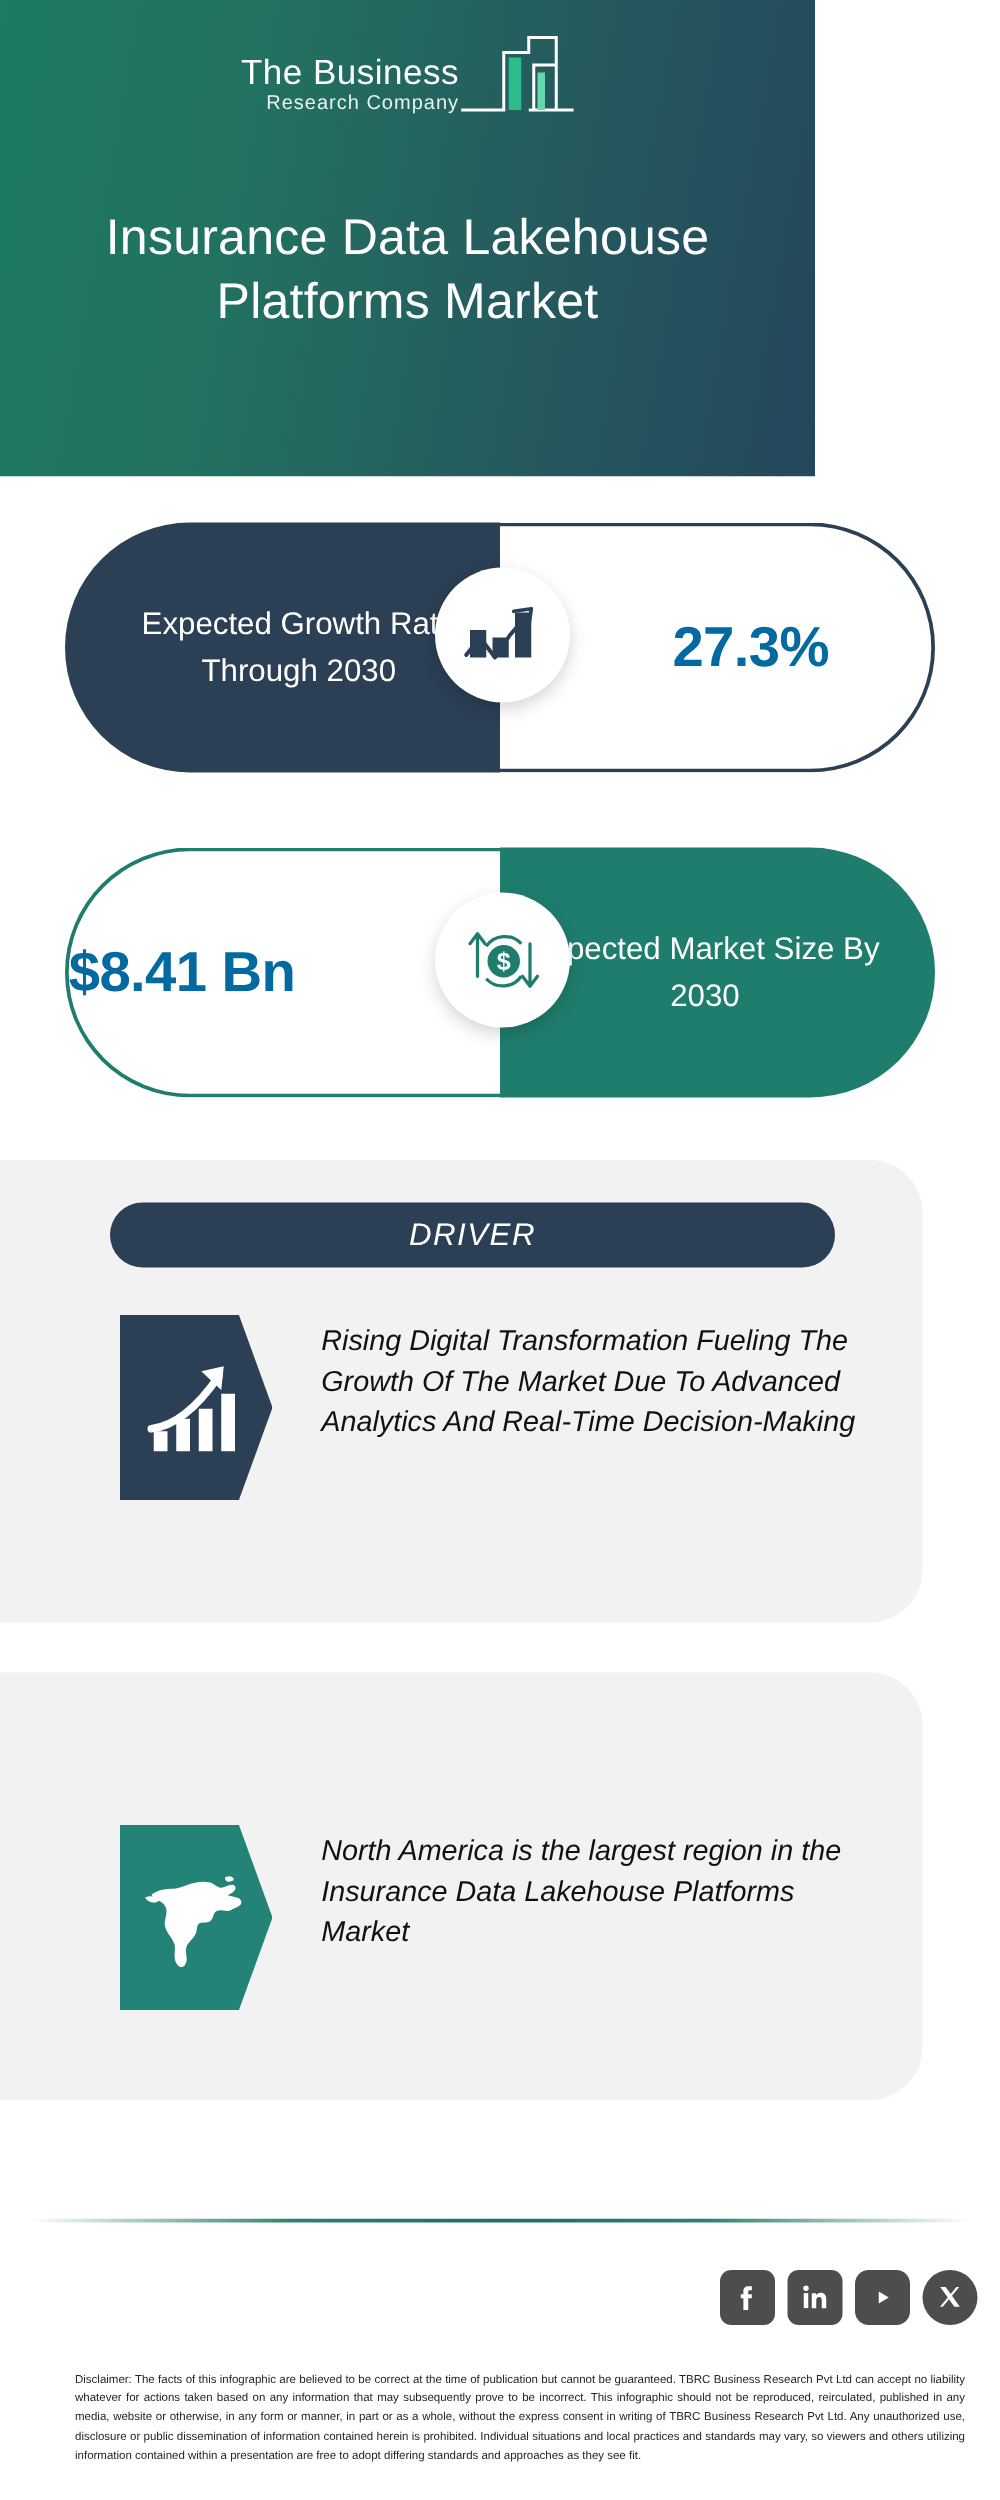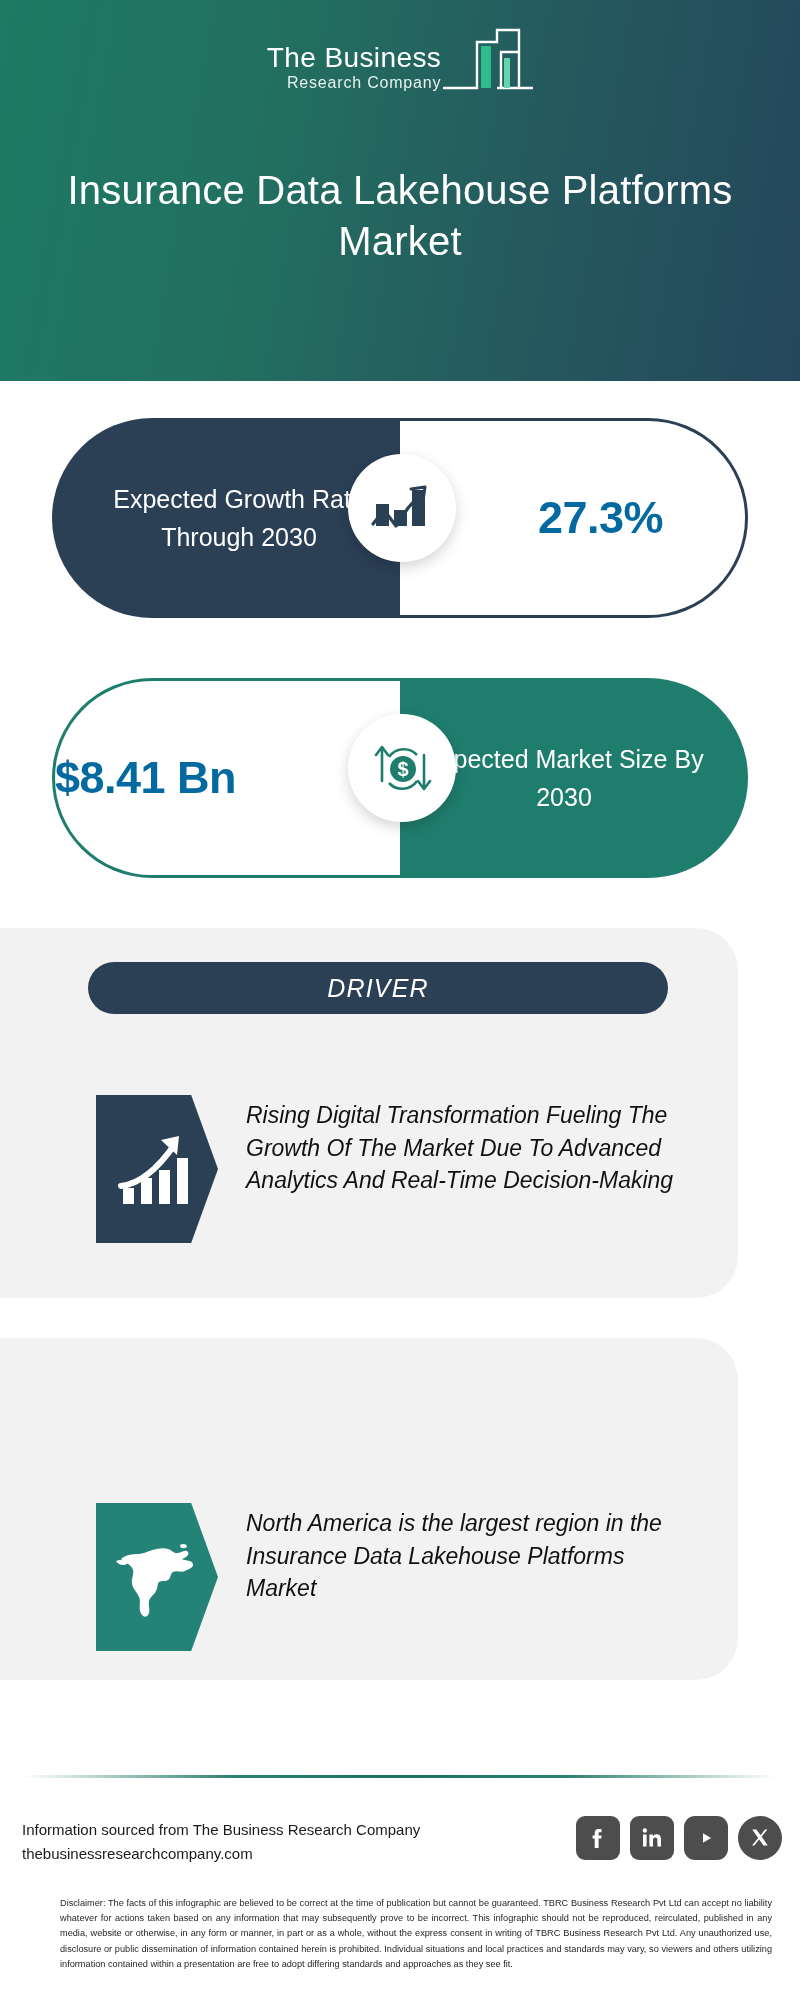--- a/index.html
+++ b/index.html
@@ -8,21 +8,21 @@
     height: 2000px;
     background: #ffffff;
     font-family: "Liberation Sans", sans-serif;
     overflow: hidden;
   }
   .page { position: relative; width: 800px; height: 2000px; background:#fff; }
 
   
   .header {
     position: relative;
-    width: 800px;
+    width: 652px;
     height: 381px;
     background: linear-gradient(100deg, #1d7a63 0%, #227061 32%, #255c5e 62%, #24475c 100%);
     overflow: hidden;
   }
   .logo-wrap {
     position: absolute;
     top: 26px; left: 0; right: 0;
     display: flex; justify-content: center; align-items: flex-end;
     gap: 0px;
   }
@@ -151,21 +151,21 @@
     font-size: 25px;
     letter-spacing: 1.2px;
     font-weight: 400;
   }
   .pill-driver { width: 580px; background: #2b3f55; top: 34px; }
   .pill-region { width: 568px; background: #1f8073; top: 34px; }
 
   .panel-body {
     position: absolute;
     left: 96px; right: 38px;
-    display: flex; align-items: flex-start; gap: 28px; margin-top: 43px;
+    display: flex; align-items: flex-start; gap: 39px;
   }
   .hex {
     flex: 0 0 auto;
     width: 122px; height: 148px;
     display: flex; align-items: center; justify-content: center;
     clip-path: polygon(0% 0%, 78% 0%, 100% 50%, 78% 100%, 0% 100%);
   }
   .hex-driver { background: #2b3f55; }
   .hex-region { background: #238377; }
   .panel-text {
@@ -308,24 +308,20 @@
           <path fill="#ffffff" d="M2 30 C6 28 12 29 14 32 C11 35 5 35 2 30 Z"></path>
           <path fill="#ffffff" d="M66 14 C69 12 73 13 73 16 C70 18 66 18 66 14 Z"></path>
         </svg>
       </div>
       <div class="panel-text">North America is the largest region in the Insurance Data Lakehouse Platforms Market</div>
     </div>
   </div>
 
   <div class="divider" style="top:1775px;"></div>
 
-  <div class="source" style="top:1818px;">
-    <div>Information sourced from The Business Research Company</div>
-    <div>thebusinessresearchcompany.com</div>
-  </div>
 
   <div class="socials" style="top:1816px;">
     <div class="s-icon">
       <svg width="26" height="26" viewBox="0 0 26 26">
         <path fill="#ffffff" d="M16.4 13.6h-2.8V23h-3.9v-9.4H7.6v-3.2h2.1V8.2c0-2.6 1.1-4.2 4.2-4.2h2.6v3.2h-1.6c-1.2 0-1.3.45-1.3 1.3v1.9h2.9l-.1 3.2z"></path>
       </svg>
     </div>
     <div class="s-icon">
       <svg width="26" height="26" viewBox="0 0 26 26">
         <rect x="4" y="9.5" width="3.6" height="12" fill="#ffffff"></rect>

